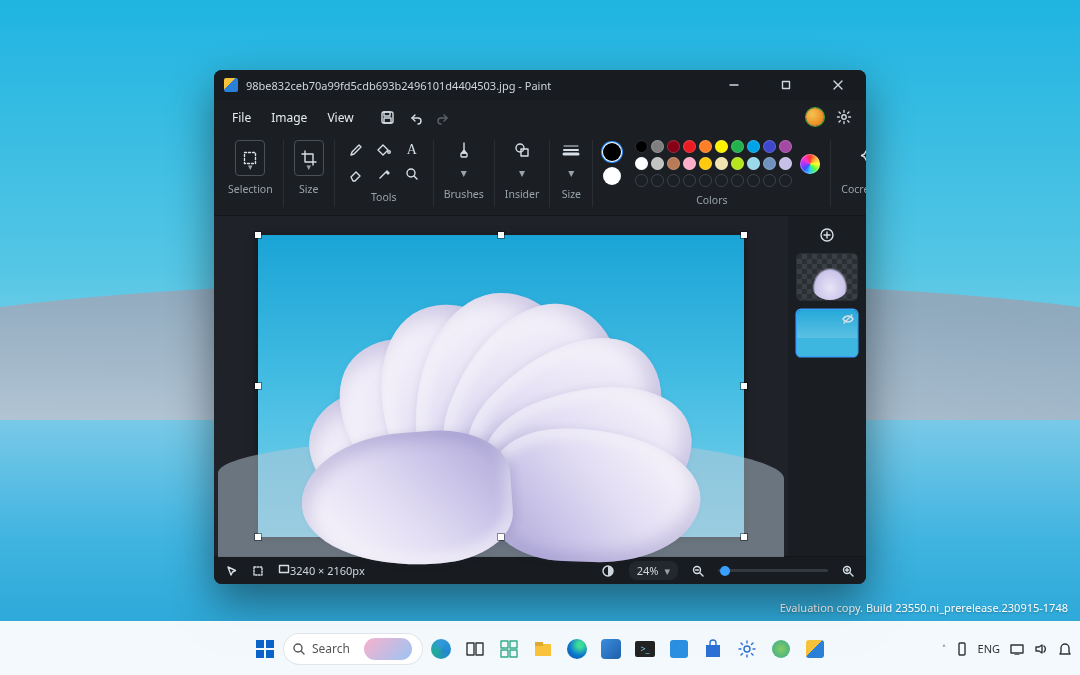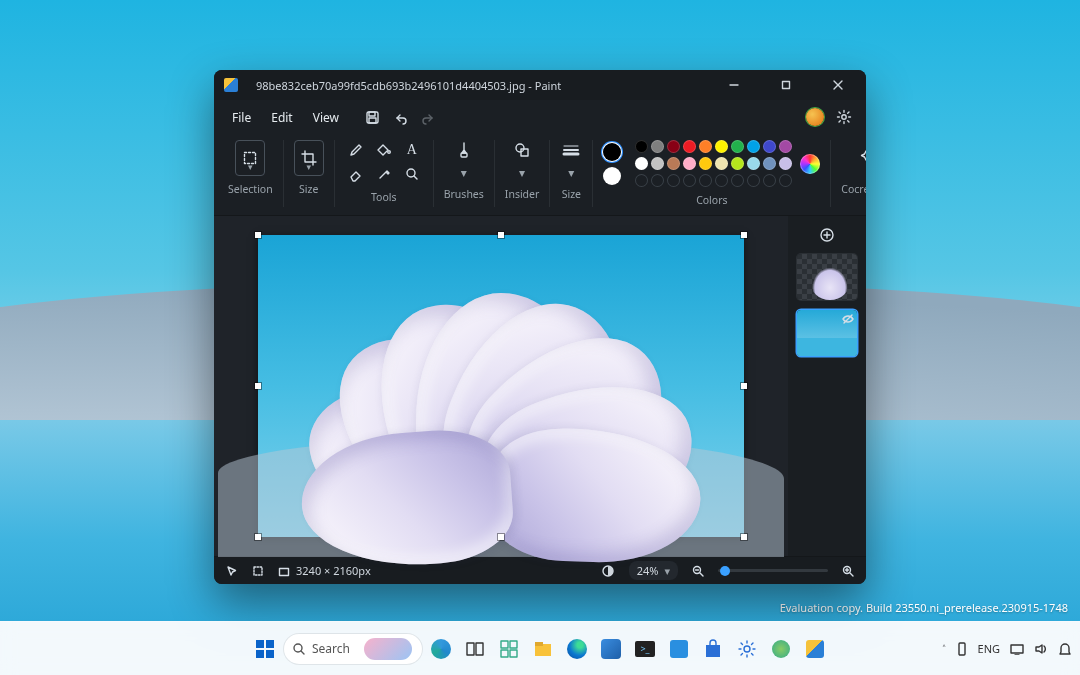--- a/index.html
+++ b/index.html
@@ -41,21 +41,21 @@
     color:#fff; font-size:11px; text-shadow:0 1px 2px rgba(0,0,0,.3); line-height:1.25; }
 
   
   .window { position:absolute; left:214px; top:70px; width:652px; height:514px;
     background:#1b1f24; border-radius:8px; box-shadow:0 18px 45px rgba(0,0,0,.45);
     display:flex; flex-direction:column; overflow:hidden; }
   .titlebar { height:30px; display:flex; align-items:center; gap:8px; padding:0 6px 0 10px;
     background:#181c20; }
   .titlebar .app-ico { width:14px; height:14px; border-radius:2px;
     background: linear-gradient(135deg,#f5c23a 40%, #2a7fd6 40%); }
-  .titlebar .title { font-size:11px; color:#cfd6dd; white-space:nowrap; overflow:hidden; text-overflow:ellipsis; flex:0 1 auto;margin-left:10px; }
+  .titlebar .title { font-size:11px; color:#cfd6dd; white-space:nowrap; overflow:hidden; text-overflow:ellipsis; flex:0 1 auto; }
   .titlebar .spacer { flex:1; }
   .winbtn { width:44px; height:30px; display:flex; align-items:center; justify-content:center; }
   .winbtn svg { stroke:#cfd6dd; }
   .menubar { height:34px; display:flex; align-items:center; gap:0; padding:0 8px;
     background:#1b1f24; }
   .menuitem { padding:5px 10px; border-radius:4px; font-size:12px; color:#e6ebef; }
   .menubar .iconbtn { width:28px; height:26px; display:flex; align-items:center; justify-content:center;
     border-radius:4px; }
   .menubar .right { margin-left:auto; display:flex; align-items:center; gap:6px; }
   .avatar { width:18px; height:18px; border-radius:50%;
@@ -116,21 +116,21 @@
   .layer-thumb.sel { box-shadow: 0 0 0 1.5px #3aa0ff; }
   .checker { background:
     conic-gradient(#3a3f45 25%, #2a2f34 0 50%, #3a3f45 0 75%, #2a2f34 0) 0 0/10px 10px; }
   .thumb-sky { position:absolute; inset:0; background:linear-gradient(180deg,#25a9d8,#7fd0ec); }
   .thumb-flower { position:absolute; left:20%; top:10%; right:10%; bottom:0;
     background: radial-gradient(60% 70% at 50% 70%, #e8e4f6, #cac4ea 60%, transparent 70%); border-radius:50% 50% 60% 60%; }
   .eye-ico { position:absolute; top:3px; right:3px; }
 
   .statusbar { height:28px; display:flex; align-items:center; gap:14px; padding:0 12px;
     background:#181c20; color:#cfd6dd; font-size:11px; border-top:1px solid #14171a; }
-  .statusbar .seg { display:flex; align-items:flex-end; gap:6px; }
+  .statusbar .seg { display:flex; align-items:flex-start; }
   .statusbar .spacer { flex:1; }
   .zoom-slider { flex:0 0 110px; height:3px; background:#33393f; border-radius:2px; position:relative; }
   .zoom-slider .knob { position:absolute; left:6%; top:50%; width:10px; height:10px; margin:-5px 0 0 -5px;
     background:#3aa0ff; border-radius:50%; }
   .pill-btn { display:flex; align-items:center; gap:6px; padding:2px 8px; border-radius:8px;
     background:#23282e; }
 
   svg { fill:none; stroke-width:1.4; stroke-linecap:round; stroke-linejoin:round; }
   .st { stroke:#d6dee6; }
   .muted { color:#9aa3ab; }
@@ -168,21 +168,21 @@
     <div class="winbtn">
       <svg width="12" height="12">
           <line x1="2" y1="2" x2="10" y2="10"></line>
           <line x1="10" y1="2" x2="2" y2="10"></line>
         </svg>
     </div>
   </div>
 
   <div class="menubar">
     <div class="menuitem">File</div>
-    <div class="menuitem">Edit</div>
+    <div class="menuitem">Image</div>
     <div class="menuitem">View</div>
     <div style="width:10px"></div>
     <div class="iconbtn">
       <svg class="st" width="15" height="15">
           <rect x="2" y="2" width="11" height="11" rx="1.5"></rect>
           <rect x="4" y="2" width="6" height="4"></rect>
           <rect x="4" y="8" width="7" height="5"></rect>
         </svg>
     </div>
     <div class="iconbtn">

